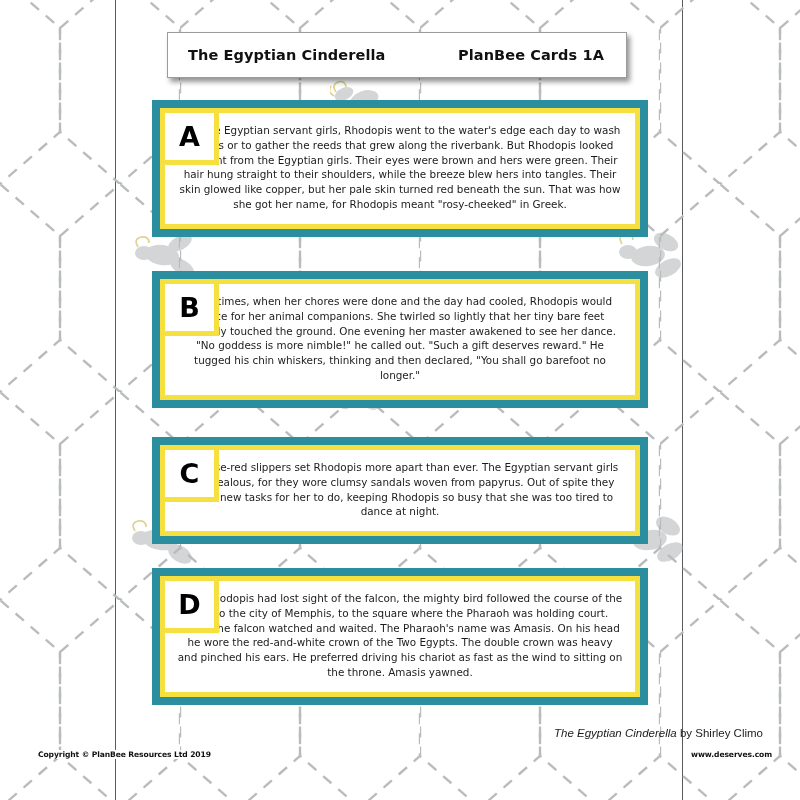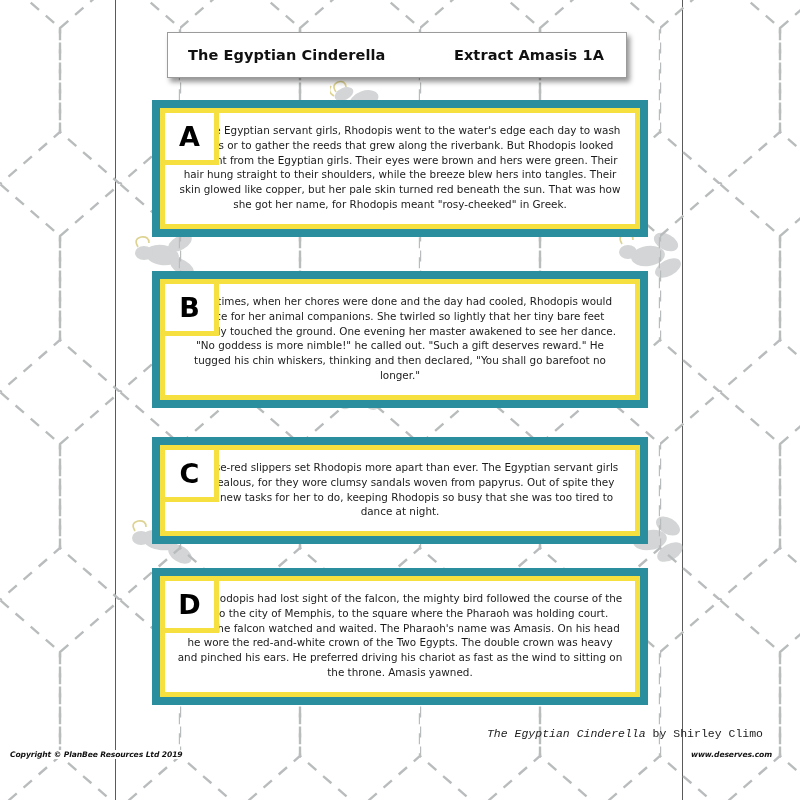--- a/index.html
+++ b/index.html
@@ -117,37 +117,36 @@
     white-space: pre-line;
   }
 
   
   .byline {
     position: absolute;
     left: 0; right: 0;
     top: 727px;
     text-align: right;
     padding-right: 37px;
-    font-family: Liberation Mono, monospace;
+    font-family: Liberation Sans, sans-serif;
     font-size: 11.5px;
     color: #1b1b1b;
     z-index: 6;
   }
   .byline i { font-style: italic; }
 
   .footer-row {
     position: absolute;
     top: 750px;
-    left: 8px;
+    left: 36px;
     right: 26px;
     display: flex;
     justify-content: space-between;
     align-items: center;
     z-index: 6;
-    font-style: italic;
   }
   .footer-text {
     font-family: "DejaVu Sans", sans-serif;
     font-weight: bold;
     font-size: 7.6px;
     color: #111111;
     background: #ffffff;
     padding: 0 2px;
     letter-spacing: -0.1px;
   }
@@ -250,21 +249,21 @@
     <ellipse cx="30" cy="50" rx="14" ry="10" transform="rotate(124 30 50)"></ellipse>
     <ellipse cx="20" cy="22" rx="9" ry="6" transform="rotate(-25 20 22)"></ellipse>
   </g>
   <g fill="none" stroke="#c9b84e" stroke-width="1.6">
     <path d="M 12,20 q -5,-7 2,-10 q 7,-2 8,5"></path>
   </g>
 </svg>
 
 <div class="titlebar">
   <span class="titlebar-text">The Egyptian Cinderella</span>
-  <span class="titlebar-text">Extract Amasis  1A</span>
+  <span class="titlebar-text">PlanBee Cards  1A</span>
 </div>
 
 <div class="card" style="top:100px;">
   <div class="card-inner">
     <div class="letter-box">
       <span>A</span>
     </div>
     <div class="card-text">Like the Egyptian servant girls, Rhodopis went to the water's edge each day to wash clothes or to gather the reeds that grew along the riverbank. But Rhodopis looked different from the Egyptian girls. Their eyes were brown and hers were green. Their hair hung straight to their shoulders, while the breeze blew hers into tangles. Their skin glowed like copper, but her pale skin turned red beneath the sun. That was how she got her name, for Rhodopis meant "rosy-cheeked" in Greek.</div>
   </div>
 </div>

